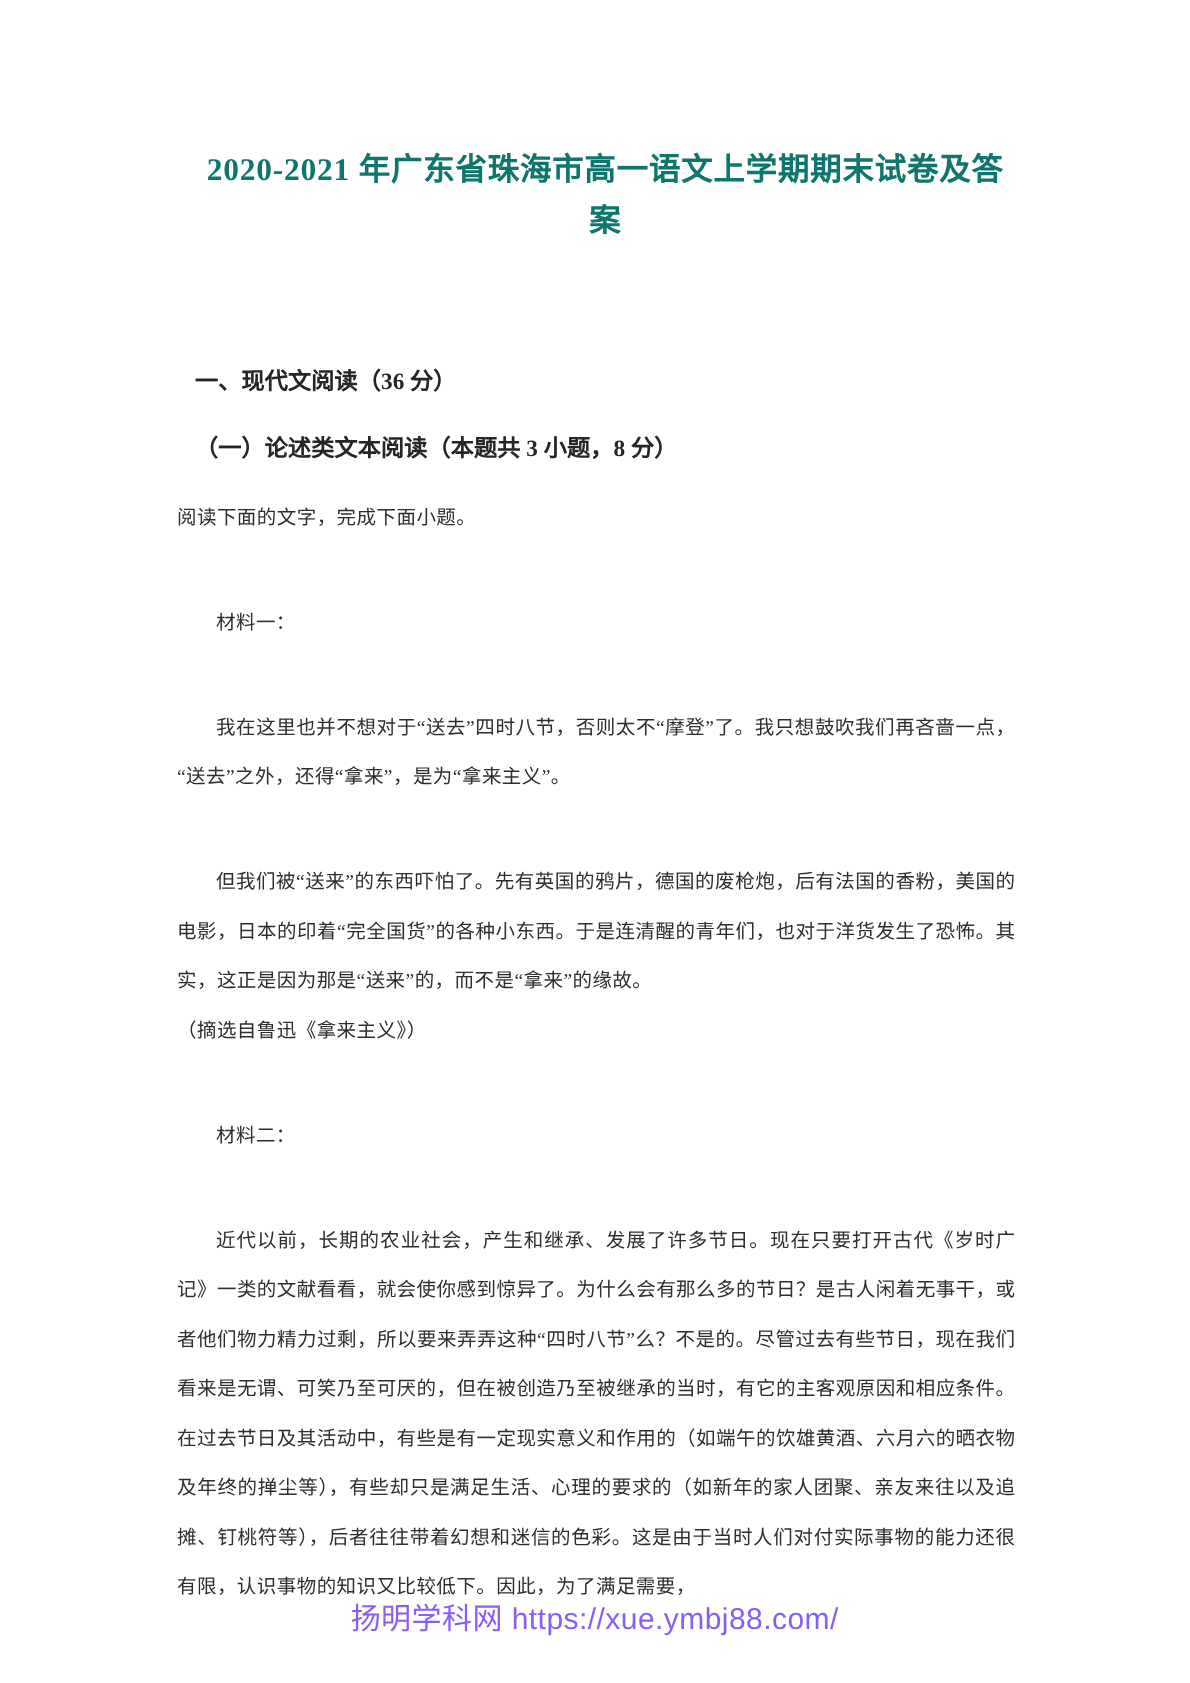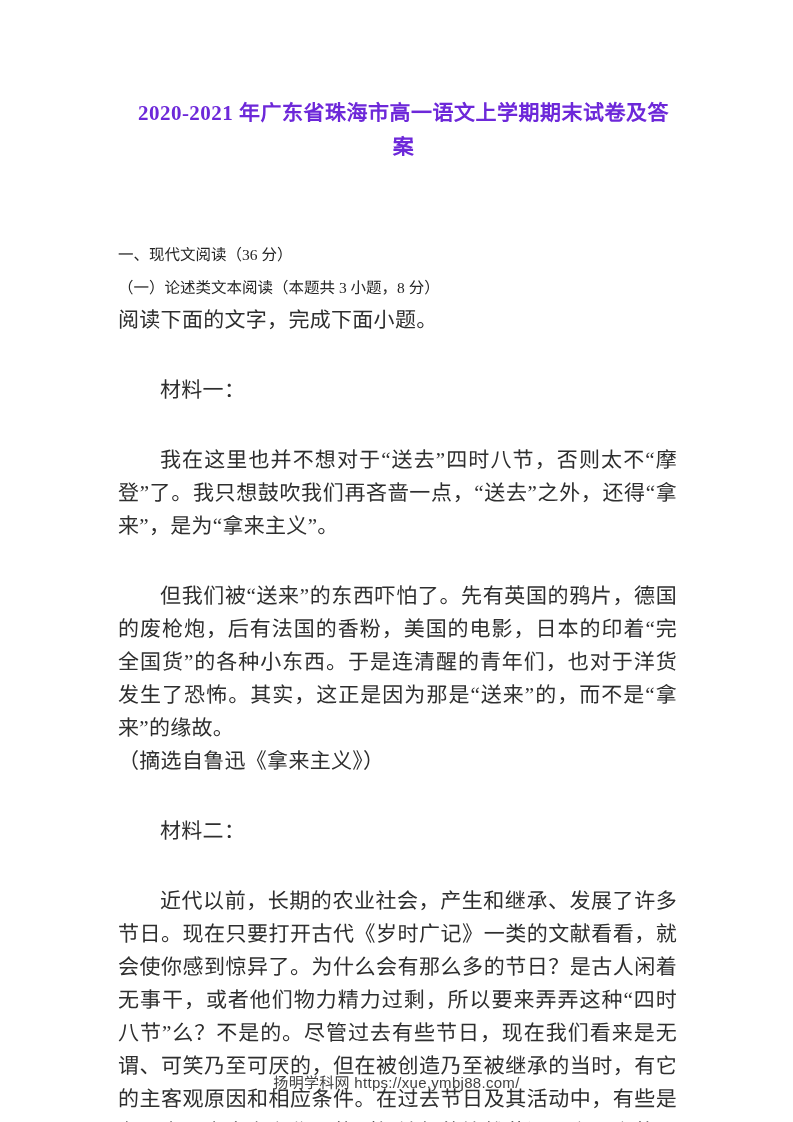--- a/index.html
+++ b/index.html
@@ -22,52 +22,52 @@
     right: 116px;
     top: 96px;
   }
   .doc-title {
     margin: 0 0 74px 12px;
     font-size: 21px;
     font-weight: bold;
     text-align: center;
     line-height: 34px;
     letter-spacing: 0.5px;
-    color: #6d28d9;
+    color: #0f766e;
   }
   .h2 {
-    margin: 0;
+    margin: 12px;
     font-size: 15.5px;
-    font-weight: normal;
+    font-weight: bold;
     line-height: 33px;
     color: #262626;
   }
   .para {
     margin: 0;
-    font-size: 21px;
+    font-size: 13px;
     line-height: 33px;
     text-align: justify;
     letter-spacing: 0.3px;
   }
   .indent {
     text-indent: 2em;
     margin-top: 37px;
   }
   .right {
     text-align: left;
   }
   .footer {
     position: absolute;
     left: 0;
     right: 0;
     bottom: 30px;
     text-align: center;
     font-family: "Liberation Sans", "DejaVu Sans", sans-serif;
-    font-size: 15px;
-    color: #404040;
+    font-size: 20px;
+    color: #8b5cf6;
     letter-spacing: 0.3px;
   }
   .footer span { white-space: pre; }
 </style>
 </head>
 <body>
 
 <div class="page">
   <div class="content">
 

